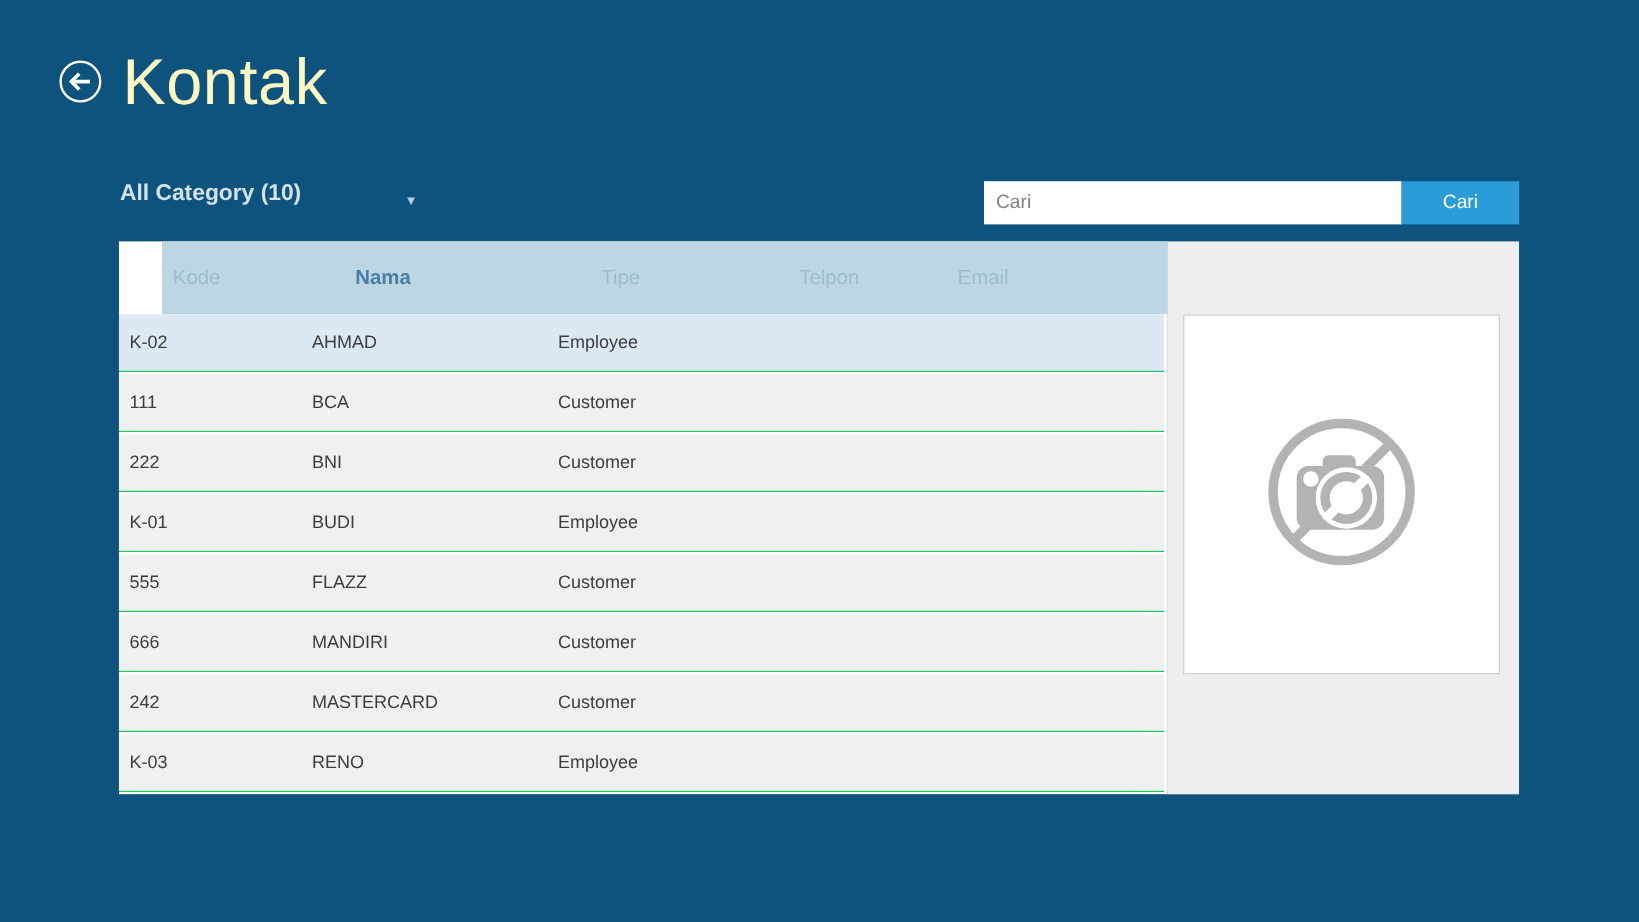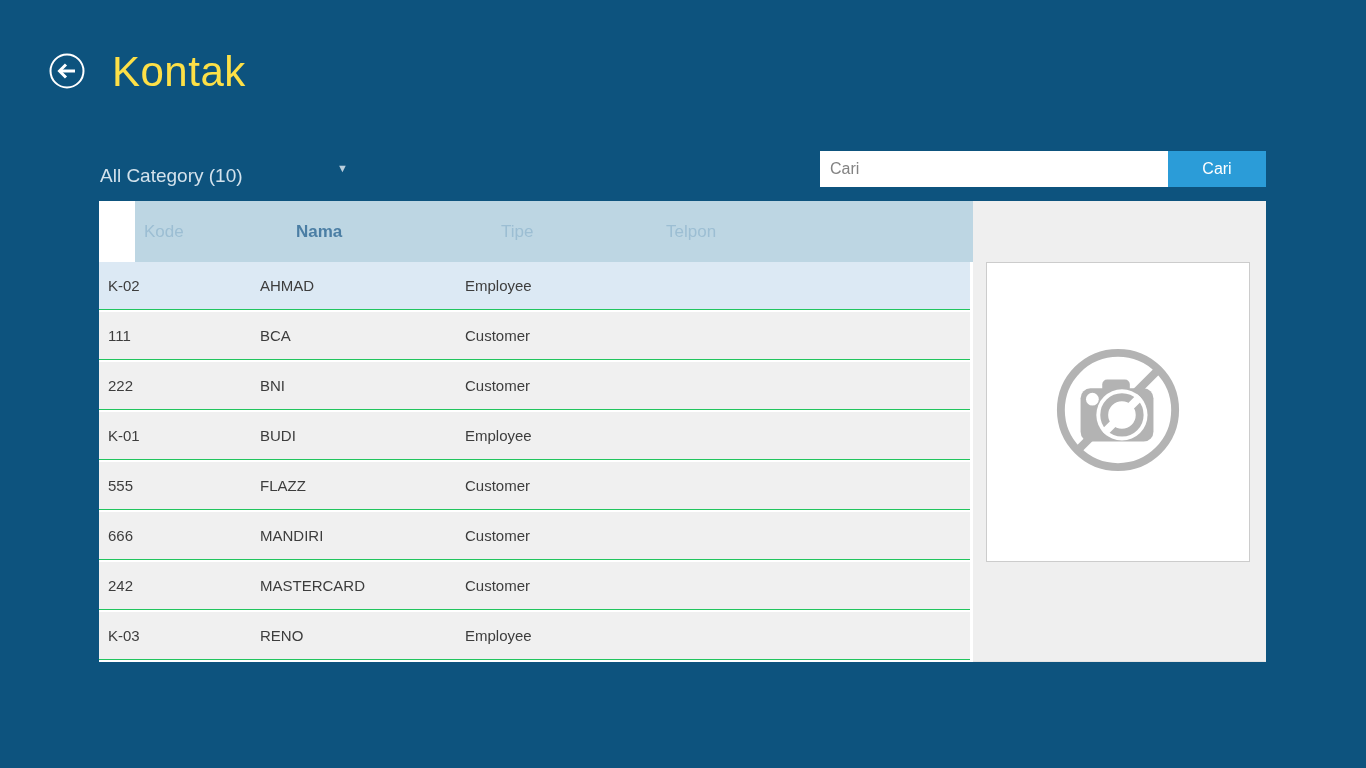--- a/index.html
+++ b/index.html
@@ -14,28 +14,28 @@
   
   .page-header{
     position:absolute;top:38px;left:48px;
     display:flex;align-items:center;gap:16px;color:#fff;
   }
   .back-btn{
     width:38px;height:38px;background:transparent;border:none;padding:0;
     cursor:pointer;display:flex;align-items:center;justify-content:center;
   }
   .page-title{
-    font-size:42px;font-weight:300;letter-spacing:0.5px;margin:10px;color:#fde047;
+    font-size:54px;font-weight:300;letter-spacing:0.5px;margin:0;color:#fef9c3;
   }
 
   
   .toolbar{position:absolute;left:100px;right:100px;top:151px;height:36px;}
   .category-dd{
-    position:absolute;left:0;top:0;height:36px;display:flex;align-items:flex-end;
-    color:#d3e2ec;font-size:19px;font-weight:400;cursor:pointer;min-width:260px;
+    position:absolute;left:0;top:0;height:36px;display:flex;align-items:flex-start;
+    color:#d3e2ec;font-size:19px;font-weight:700;cursor:pointer;min-width:260px;
   }
   .category-dd .dd-caret{
     position:absolute;left:237px;top:11px;font-size:11px;color:#b9cedd;
   }
   .search-box{position:absolute;right:0;top:0;height:36px;display:flex;border-radius:16px;}
   .search-input{
     width:328px;height:36px;border:none;outline:none;padding:0 10px;
     font-size:16px;color:#444;background:#ffffff;
     font-family:"Liberation Sans","DejaVu Sans",sans-serif;
   }
@@ -131,20 +131,21 @@
   </div>
 
   <div class="content">
 
     <div class="table-wrap">
       <div class="thead grid-cols">
         <span class="col-label">Kode</span>
         <span class="col-label active">Nama</span>
         <span class="col-label">Tipe</span>
         <span class="col-label">Telpon</span>
+        <span class="col-label">Email</span>
       </div>
       <div class="tbody">
   <div class="trow grid-cols selected">
     <span class="cell">K-02</span>
     <span class="cell">AHMAD</span>
     <span class="cell">Employee</span>
     <span class="cell"></span>
     <span class="cell"></span>
   </div>
 

